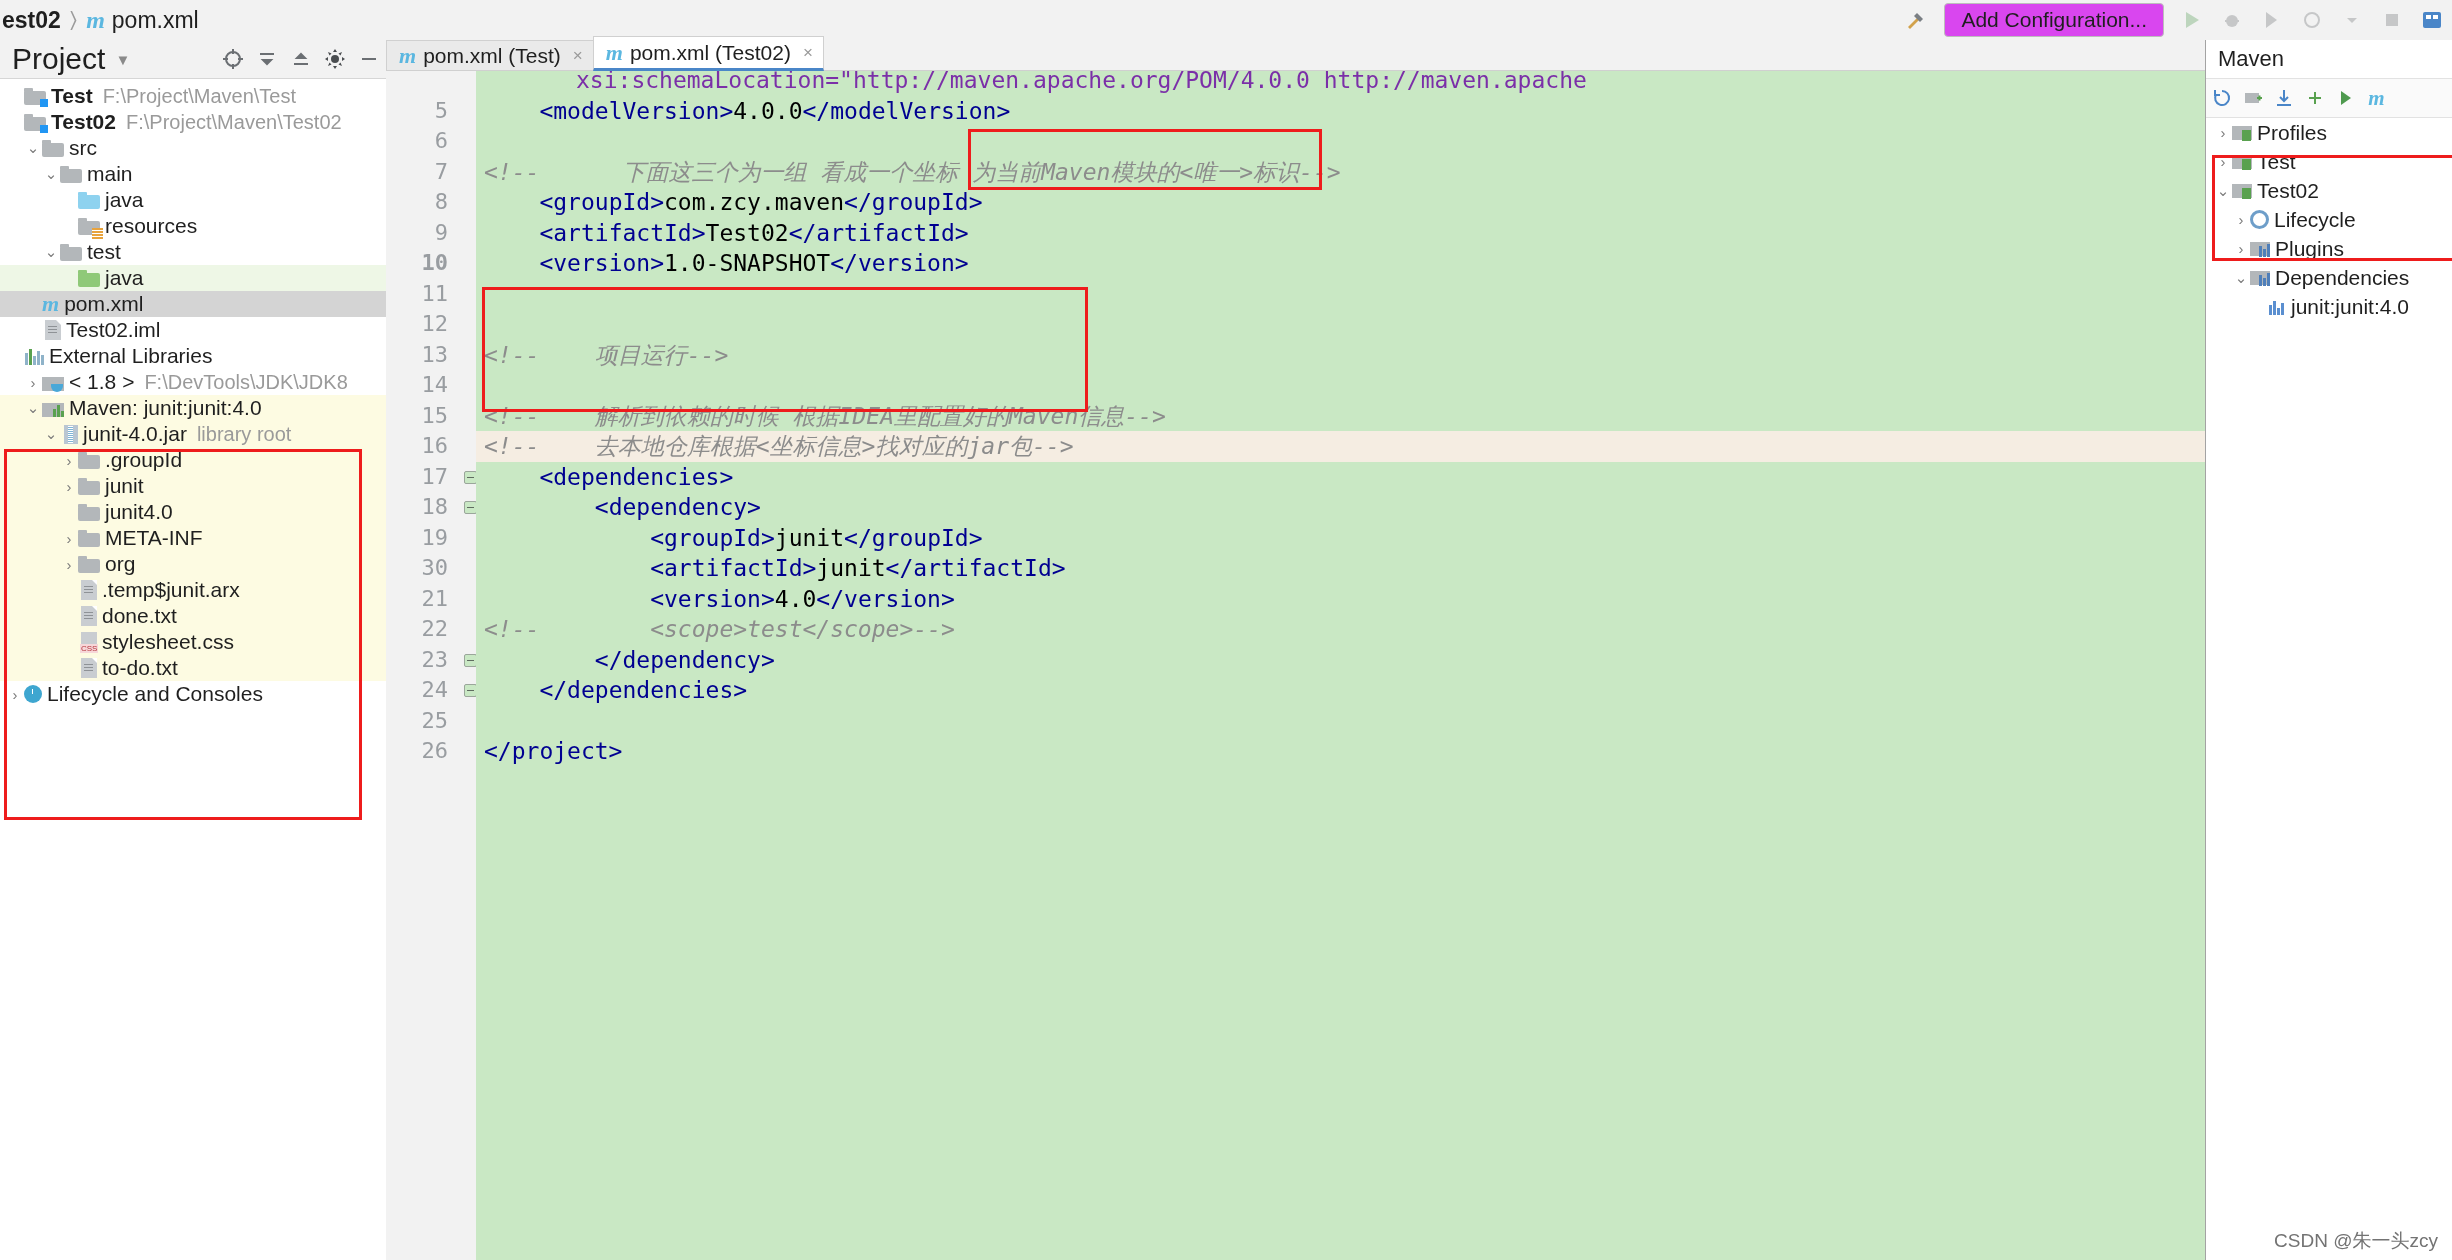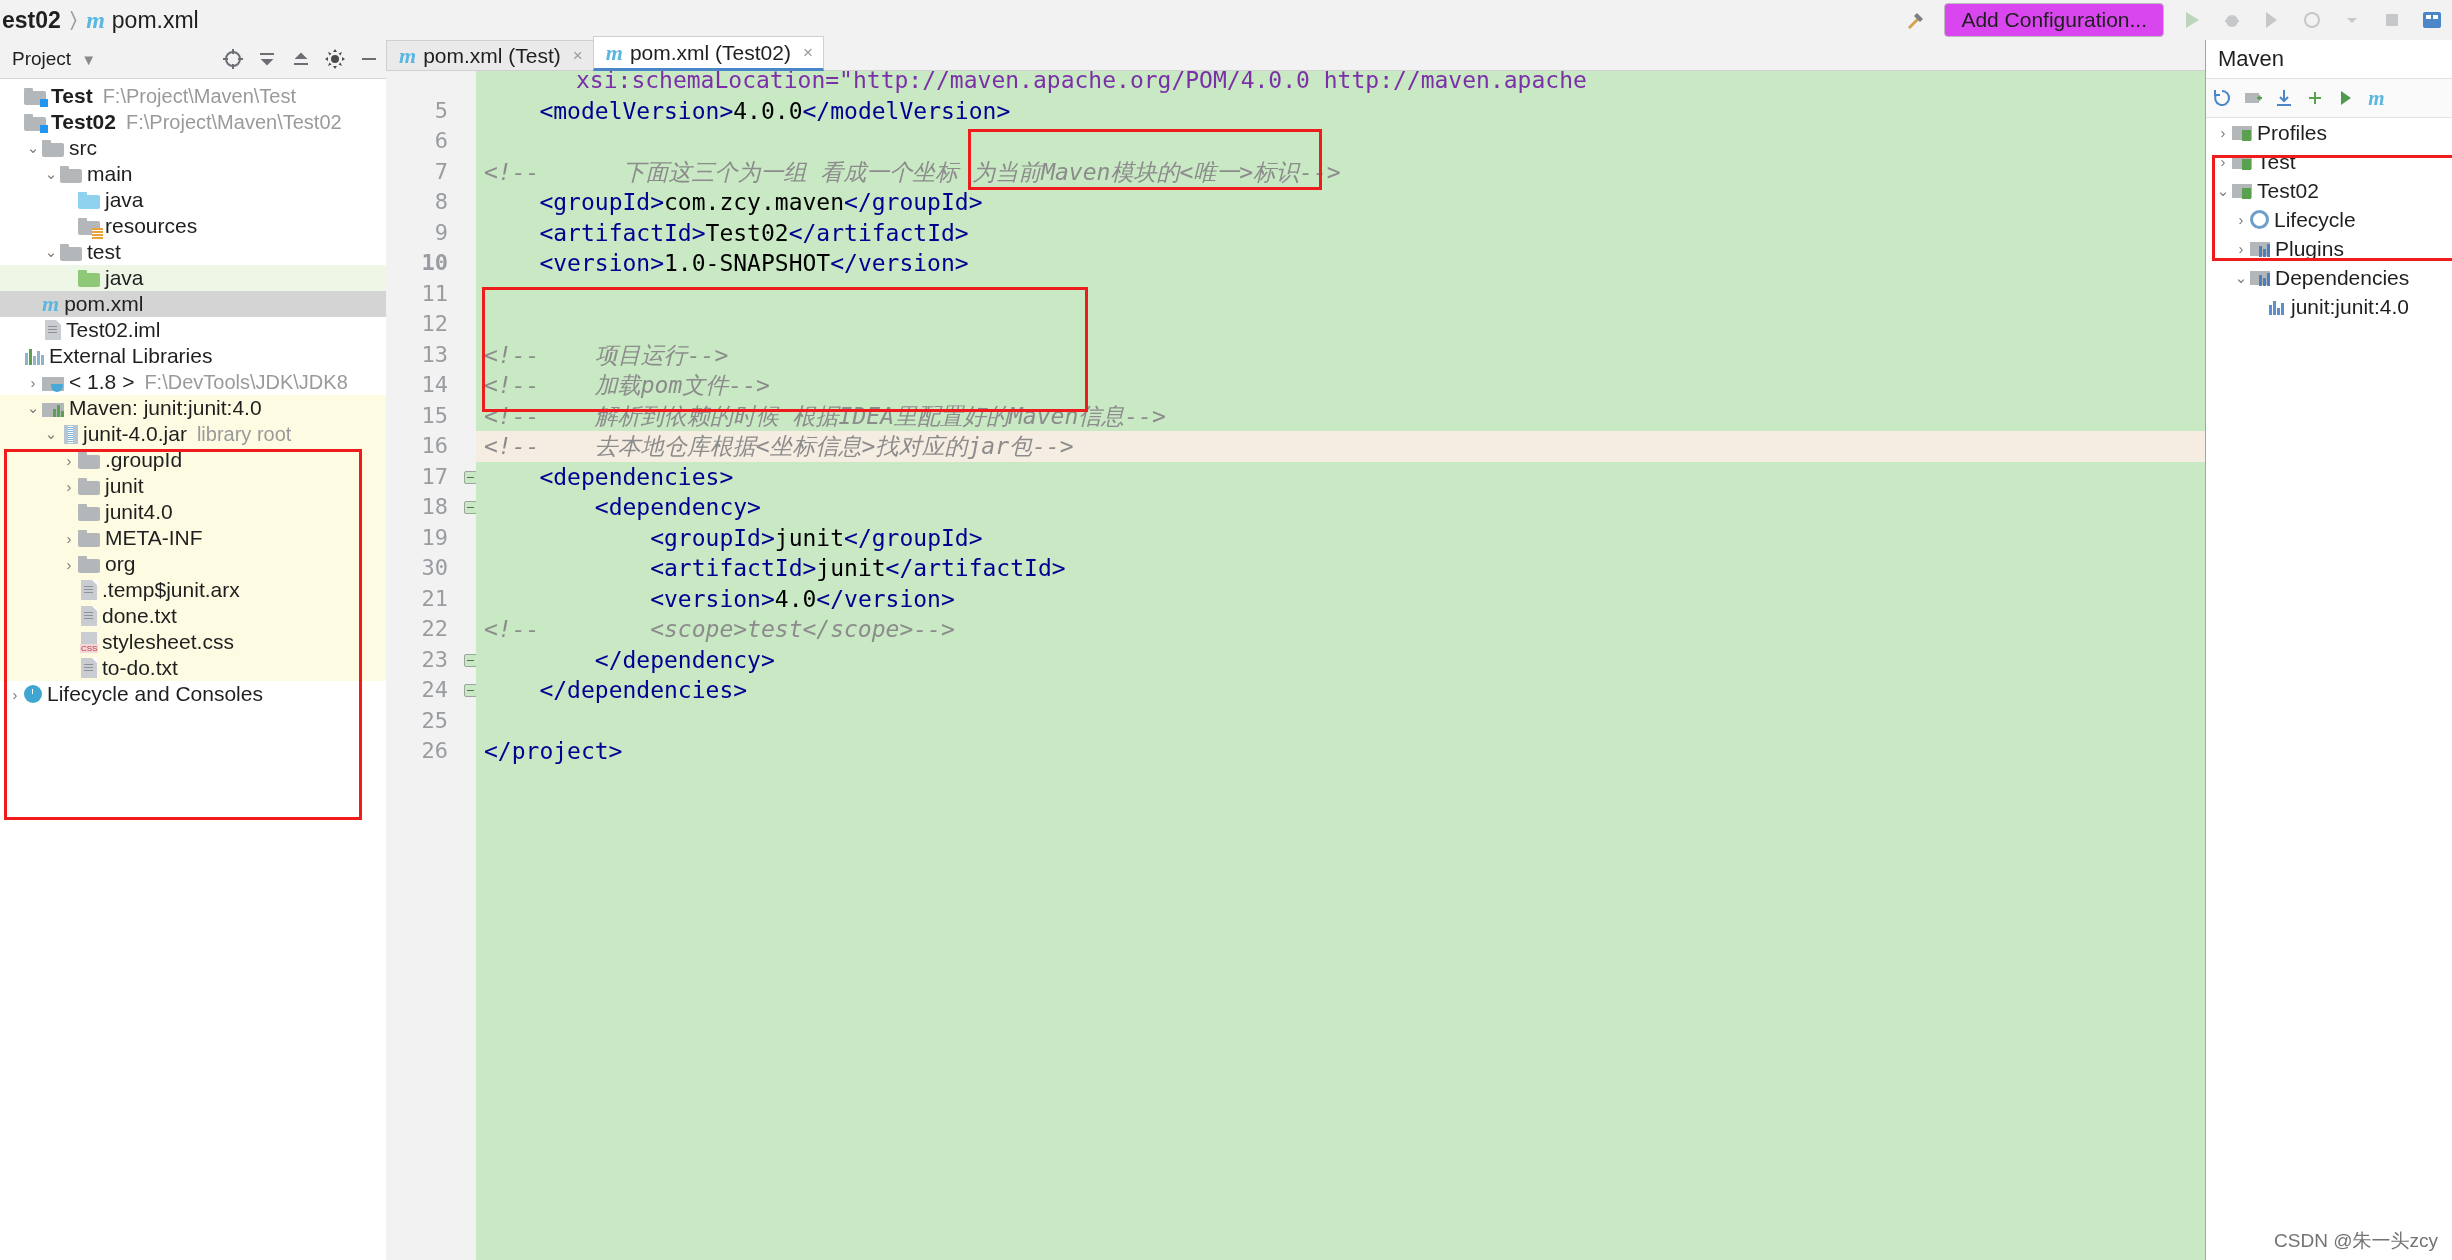--- a/index.html
+++ b/index.html
@@ -34,21 +34,21 @@
   .dim{opacity:.32;}
   
   #project-panel{
     position:absolute;left:0;top:40px;width:386px;height:1220px;
     background:#ffffff;border-right:1px solid #c8c8c8;
   }
   #project-header{
     height:38px;display:flex;align-items:center;background:#f2f2f2;
     border-bottom:1px solid #d6d6d6;
   }
-  #project-header .ptitle{font-size:19px;margin-left:12px;color:#1f1f1f;}
+  #project-header .ptitle{font-size:30px;margin-left:12px;color:#1f1f1f;}
   .caret-down{margin-left:10px;color:#8a8a8a;font-size:15px;}
   #project-header .hicons{margin-left:auto;display:flex;align-items:center;}
   #project-header .hicons .tool-btn{width:34px;height:34px;}
   .tree{padding-top:4px;font-size:21px;}
   .node{height:26px;display:flex;align-items:center;white-space:nowrap;position:relative;}
   .arrow{width:18px;text-align:center;color:#7a7a7a;font-size:15px;flex:0 0 18px;}
   .arrow.none{color:transparent;}
   .nlabel{margin-left:5px;}
   .npath{margin-left:10px;color:#9a9a9a;font-size:20px;}
   .bold{font-weight:bold;}
@@ -466,21 +466,20 @@
     <div id="code">
         <div class="cline" style="top: -6px; color: rgb(123, 47, 168); padding-left: 100px; font-size: 23px;">xsi:schemaLocation="http://maven.apache.org/POM/4.0.0 http://maven.apache</div>
         <div class="cline" style="top: 24.5px; padding-left: 8px;"><span class="txt">    </span><span class="tagb">&lt;modelVersion&gt;</span><span class="txt">4.0.0</span><span class="tagb">&lt;/modelVersion&gt;</span><span class="txt"></span></div>
         <div class="cline" style="top: 55px; padding-left: 8px;"><span class="txt"></span></div>
         <div class="cline cmt" style="top: 85.5px; padding-left: 8px;">&lt;!--      下面这三个为一组 看成一个坐标 为当前Maven模块的&lt;唯一&gt;标识--&gt;</div>
         <div class="cline" style="top: 116px; padding-left: 8px;"><span class="txt">    </span><span class="tagb">&lt;groupId&gt;</span><span class="txt">com.zcy.maven</span><span class="tagb">&lt;/groupId&gt;</span><span class="txt"></span></div>
         <div class="cline" style="top: 146.5px; padding-left: 8px;"><span class="txt">    </span><span class="tagb">&lt;artifactId&gt;</span><span class="txt">Test02</span><span class="tagb">&lt;/artifactId&gt;</span><span class="txt"></span></div>
         <div class="cline" style="top: 177px; padding-left: 8px;"><span class="txt">    </span><span class="tagb">&lt;version&gt;</span><span class="txt">1.0-SNAPSHOT</span><span class="tagb">&lt;/version&gt;</span><span class="txt"></span></div>
         <div class="cline" style="top: 207.5px; padding-left: 8px;"><span class="txt"></span></div>
         <div class="cline cmt" style="top: 268.5px; padding-left: 8px;">&lt;!--    项目运行--&gt;</div>
-        <div class="cline cmt" style="top: 299px; padding-left: 8px;">&lt;!--    加载pom文件--&gt;</div>
         <div class="cline cmt" style="top: 329.5px; padding-left: 8px;">&lt;!--    解析到依赖的时候 根据IDEA里配置好的Maven信息--&gt;</div>
         <div class="hl-row" style="top: 360px;"></div>
         <div class="cline cmt" style="top: 360px; padding-left: 8px;">&lt;!--    去本地仓库根据&lt;坐标信息&gt;找对应的jar包--&gt;</div>
         <div class="cline" style="top: 390.5px; padding-left: 8px;"><span class="txt">    </span><span class="tagb">&lt;dependencies&gt;</span><span class="txt"></span></div>
         <div class="cline" style="top: 421px; padding-left: 8px;"><span class="txt">        </span><span class="tagb">&lt;dependency&gt;</span><span class="txt"></span></div>
         <div class="cline" style="top: 451.5px; padding-left: 8px;"><span class="txt">            </span><span class="tagb">&lt;groupId&gt;</span><span class="txt">junit</span><span class="tagb">&lt;/groupId&gt;</span><span class="txt"></span></div>
         <div class="cline" style="top: 482px; padding-left: 8px;"><span class="txt">            </span><span class="tagb">&lt;artifactId&gt;</span><span class="txt">junit</span><span class="tagb">&lt;/artifactId&gt;</span><span class="txt"></span></div>
         <div class="cline" style="top: 512.5px; padding-left: 8px;"><span class="txt">            </span><span class="tagb">&lt;version&gt;</span><span class="txt">4.0</span><span class="tagb">&lt;/version&gt;</span><span class="txt"></span></div>
         <div class="cline cmt" style="top: 543px; padding-left: 8px;">&lt;!--        &lt;scope&gt;test&lt;/scope&gt;--&gt;</div>
         <div class="cline" style="top: 573.5px; padding-left: 8px;"><span class="txt">        </span><span class="tagb">&lt;/dependency&gt;</span><span class="txt"></span></div>

